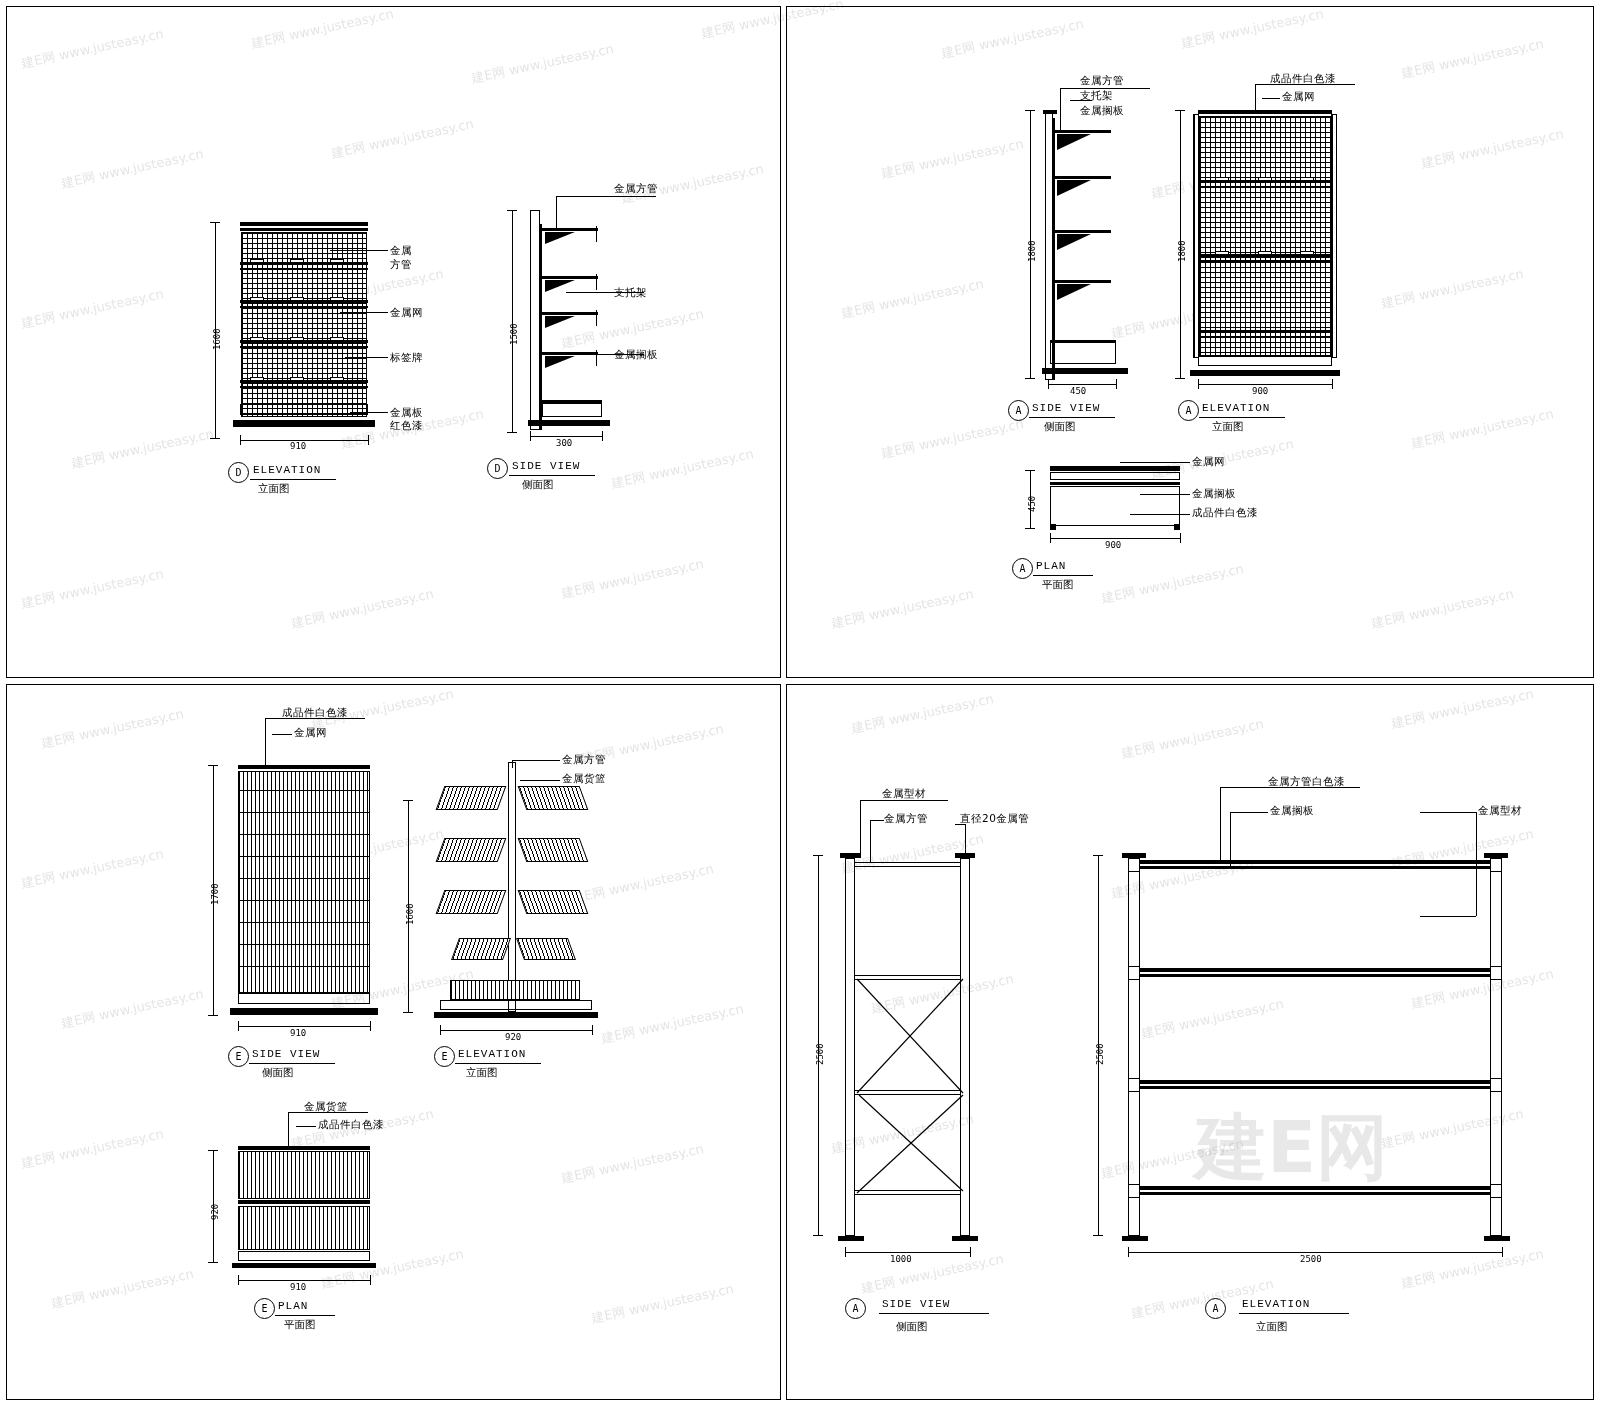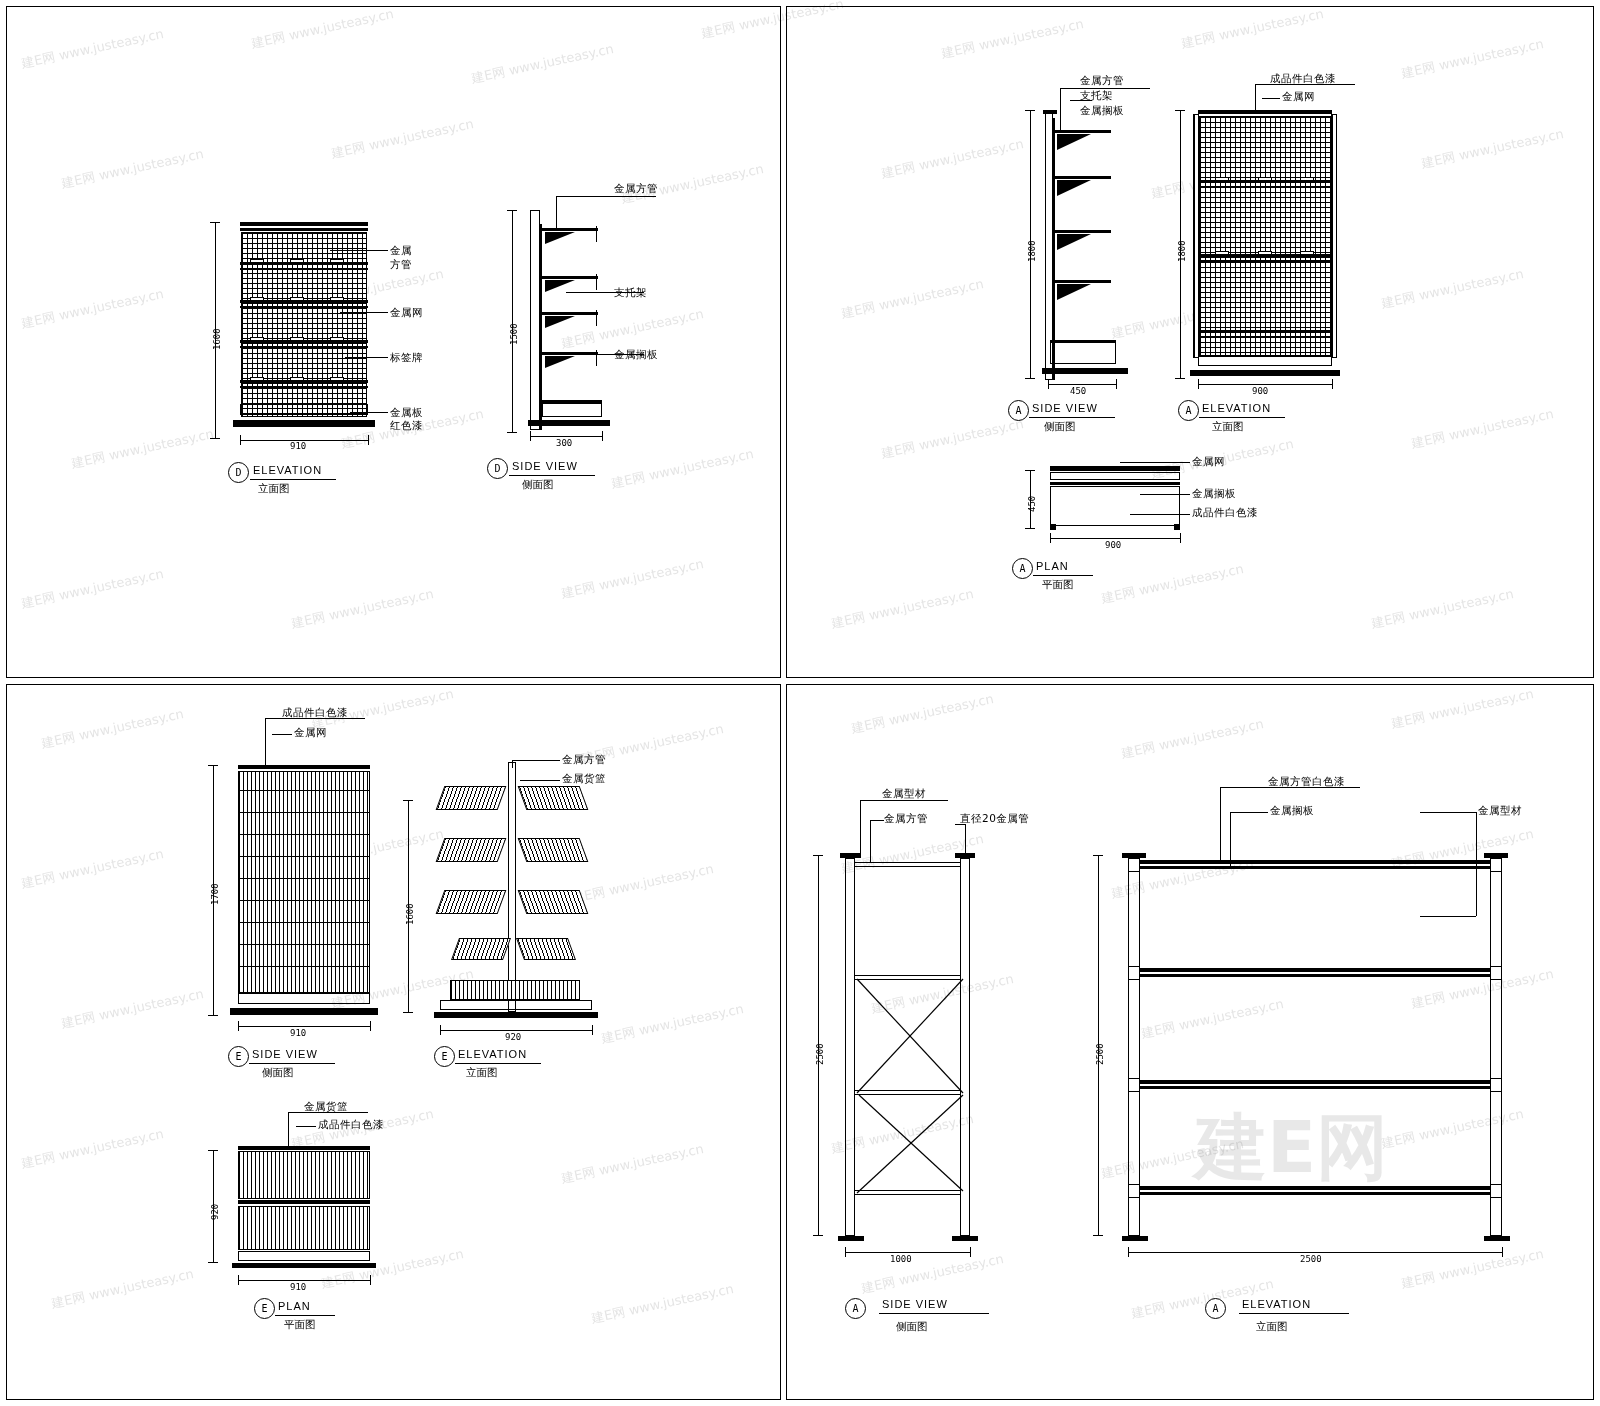--- a/index.html
+++ b/index.html
@@ -25,21 +25,21 @@
   .mesh{position:absolute;box-sizing:border-box;border:1px solid #000;
         background-image:repeating-linear-gradient(to right,#000 0 1px,transparent 1px 5px),
                          repeating-linear-gradient(to bottom,#000 0 1px,transparent 1px 5px);
         background-color:#fff;}
   .meshv{position:absolute;box-sizing:border-box;border:1px solid #000;
         background-image:repeating-linear-gradient(to right,#000 0 1px,transparent 1px 4px);
         background-color:#fff;}
   .solid{position:absolute;background:#000;}
   .circ{position:absolute;border:1px solid #000;border-radius:50%;width:19px;height:19px;
         display:flex;align-items:center;justify-content:center;font-size:10px;font-family:"DejaVu Sans Mono",monospace;background:#fff;}
-  .vtitle{position:absolute;text-align:center;font-family:Liberation Sans, sans-serif;font-size:11px;letter-spacing:1px;}
+  .vtitle{position:absolute;text-align:center;font-family:Liberation Mono, monospace;font-size:11px;letter-spacing:1px;}
   .vsub{position:absolute;font-size:10.5px;font-family:"DejaVu Sans",sans-serif;}
   .ul{position:absolute;background:#000;height:1px;}
   
   .wm{position:absolute;color:rgba(120,120,120,.20);font-size:13px;white-space:nowrap;pointer-events:none;
       font-family:"DejaVu Sans",sans-serif;transform:rotate(-12deg);}
   .wmbig{position:absolute;color:rgba(120,120,120,.17);font-size:72px;font-weight:bold;white-space:nowrap;pointer-events:none;}
   .basket{position:absolute;border:1px solid #000;box-sizing:border-box;background:#fff;
       background-image:repeating-linear-gradient(to right,#000 0 1px,transparent 1px 4px);}
 </style>
 </head>

